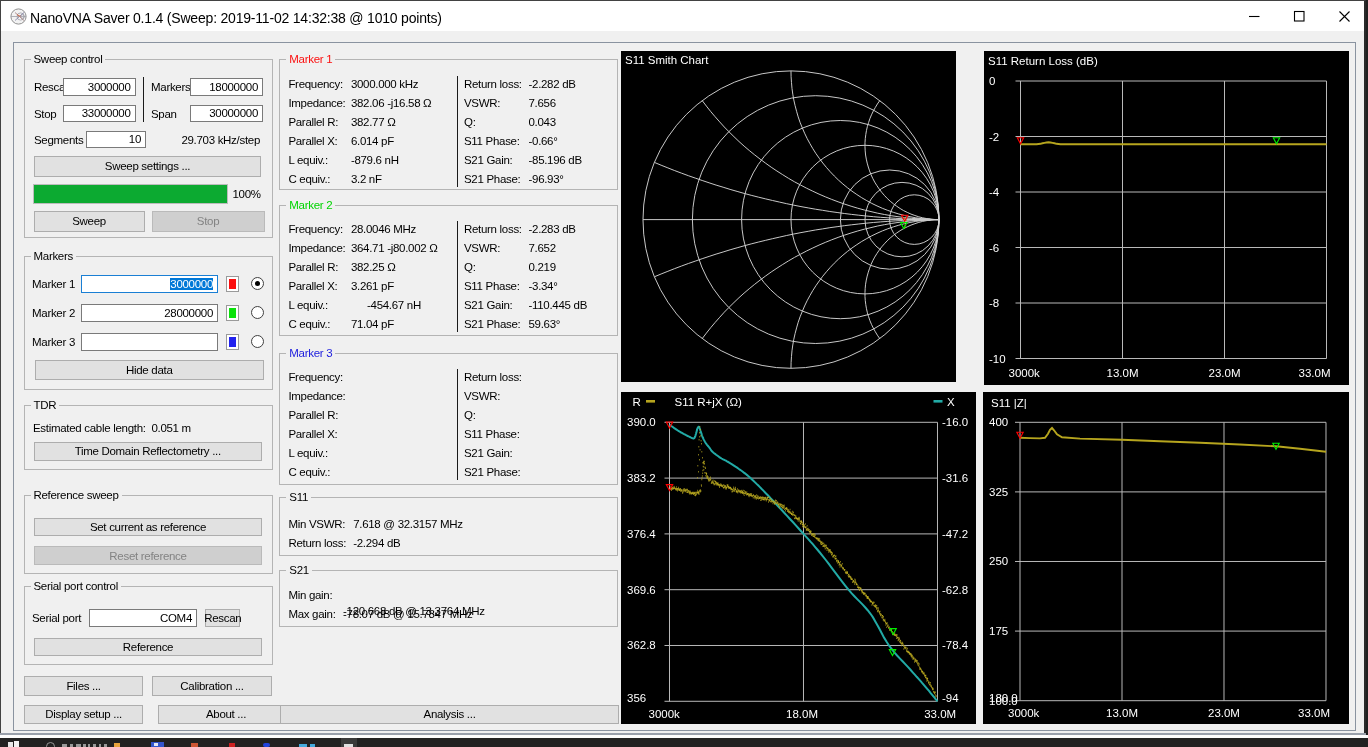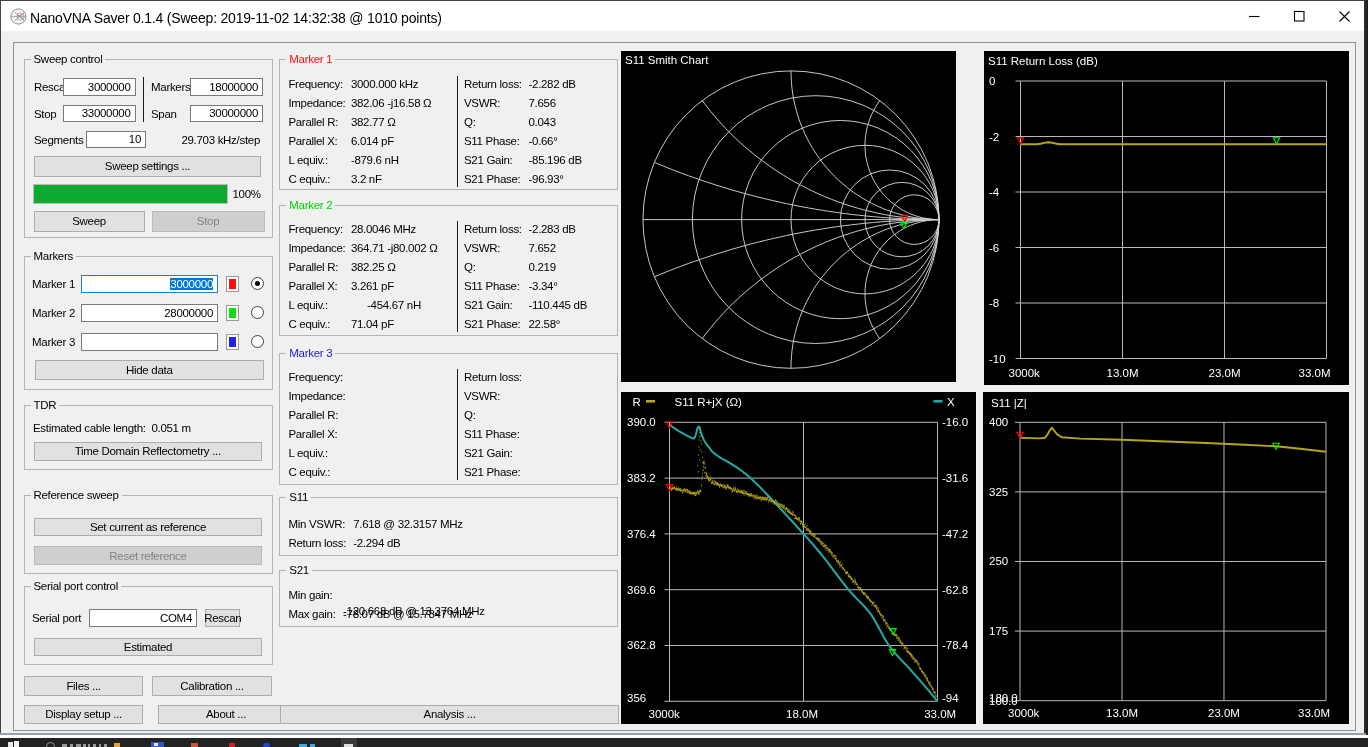--- a/index.html
+++ b/index.html
@@ -96,21 +96,21 @@
         <span class="gt" style="color:#000">Reference sweep</span>
       </div>
       <div class="btn dis" style="left:33px;top:515.3px;width:228px;height:18.7px">Reset reference</div>
       <div class="btn" style="left:33px;top:486.8px;width:228px;height:18.7px">Set current as reference</div>
       <div class="gb" style="left:22.5px;top:555px;width:249px;height:79.3px">
         <span class="gt" style="color:#000">Serial port control</span>
       </div>
       <div class="lb" style="top:579.5px;left:31px;color:#000;">Serial port</div>
       <div class="inp" style="left:88px;top:577.5px;width:108px;height:18px;padding-left:31px;">COM4</div>
       <div class="btn" style="left:204.3px;top:577.5px;width:35px;height:18.5px">Rescan</div>
-      <div class="btn" style="left:33px;top:606.7px;width:228px;height:18.3px">Estimated</div>
+      <div class="btn" style="left:33px;top:606.7px;width:228px;height:18.3px">Reference</div>
       <div class="btn" style="left:22.7px;top:645px;width:119.8px;height:19.5px">Files ...</div>
       <div class="btn" style="left:151px;top:645px;width:120px;height:19.5px">Calibration ...</div>
       <div class="btn" style="left:22.7px;top:673.5px;width:119.8px;height:19.5px">Display setup ...</div>
       <div class="btn" style="left:157px;top:673.5px;width:136px;height:19.5px">About ...</div>
       <div class="gb" style="left:278.3px;top:28.2px;width:339.2px;height:130.8px">
         <span class="gt" style="color:#fb1111">Marker 1</span>
       </div>
       <div class="lb" style="top:45.5px;left:287.4px;color:#000;">Frequency:</div>
       <div class="lb" style="top:45.5px;left:349.9px;color:#000;">3000.000 kHz</div>
       <div class="lb" style="top:45.5px;left:463px;color:#000;">Return loss:</div>
@@ -155,21 +155,21 @@
       <div class="lb" style="top:248.4px;left:349.9px;color:#000;">3.261 pF</div>
       <div class="lb" style="top:248.4px;left:463px;color:#000;">S11 Phase:</div>
       <div class="lb" style="top:248.4px;left:527.5px;color:#000;">-3.34°</div>
       <div class="lb" style="top:267.4px;left:287.4px;color:#000;">L equiv.:</div>
       <div class="lb" style="top:267.4px;left:342px;color:#000;margin-left:24px;">-454.67 nH</div>
       <div class="lb" style="top:267.4px;left:463px;color:#000;">S21 Gain:</div>
       <div class="lb" style="top:267.4px;left:527.5px;color:#000;">-110.445 dB</div>
       <div class="lb" style="top:286.4px;left:287.4px;color:#000;">C equiv.:</div>
       <div class="lb" style="top:286.4px;left:349.9px;color:#000;">71.04 pF</div>
       <div class="lb" style="top:286.4px;left:463px;color:#000;">S21 Phase:</div>
-      <div class="lb" style="top:286.4px;left:527.5px;color:#000;">22.58°</div>
+      <div class="lb" style="top:286.4px;left:527.5px;color:#000;">59.63°</div>
       <div class="abs" style="left:456px;top:190.4px;width:1.3px;height:111px;background:#1a1a1a"></div>
       <div class="gb" style="left:278.3px;top:321.8px;width:339.2px;height:132.6px">
         <span class="gt" style="color:#1c1cdd">Marker 3</span>
       </div>
       <div class="lb" style="top:338.9px;left:287.4px;color:#000;">Frequency:</div>
       <div class="lb" style="top:338.9px;left:463px;color:#000;">Return loss:</div>
       <div class="lb" style="top:357.9px;left:287.4px;color:#000;">Impedance:</div>
       <div class="lb" style="top:357.9px;left:463px;color:#000;">VSWR:</div>
       <div class="lb" style="top:376.9px;left:287.4px;color:#000;">Parallel R:</div>
       <div class="lb" style="top:376.9px;left:463px;color:#000;">Q:</div>

